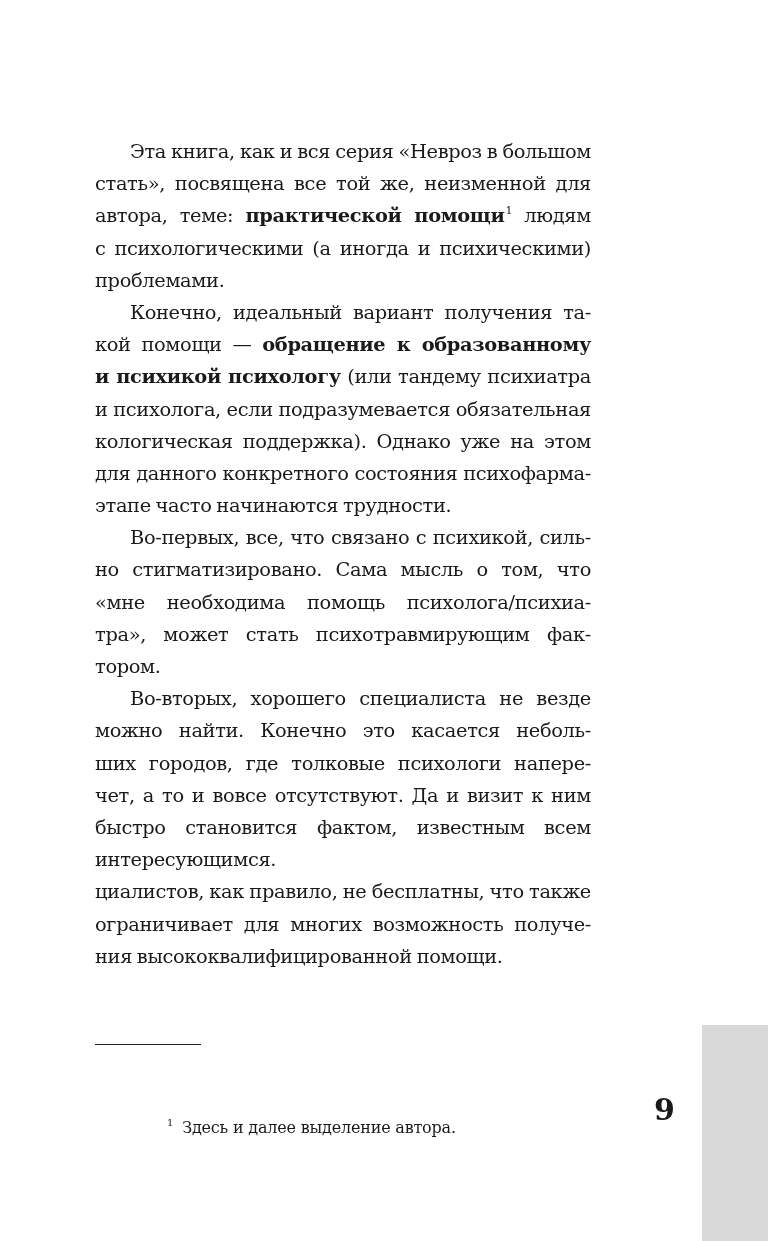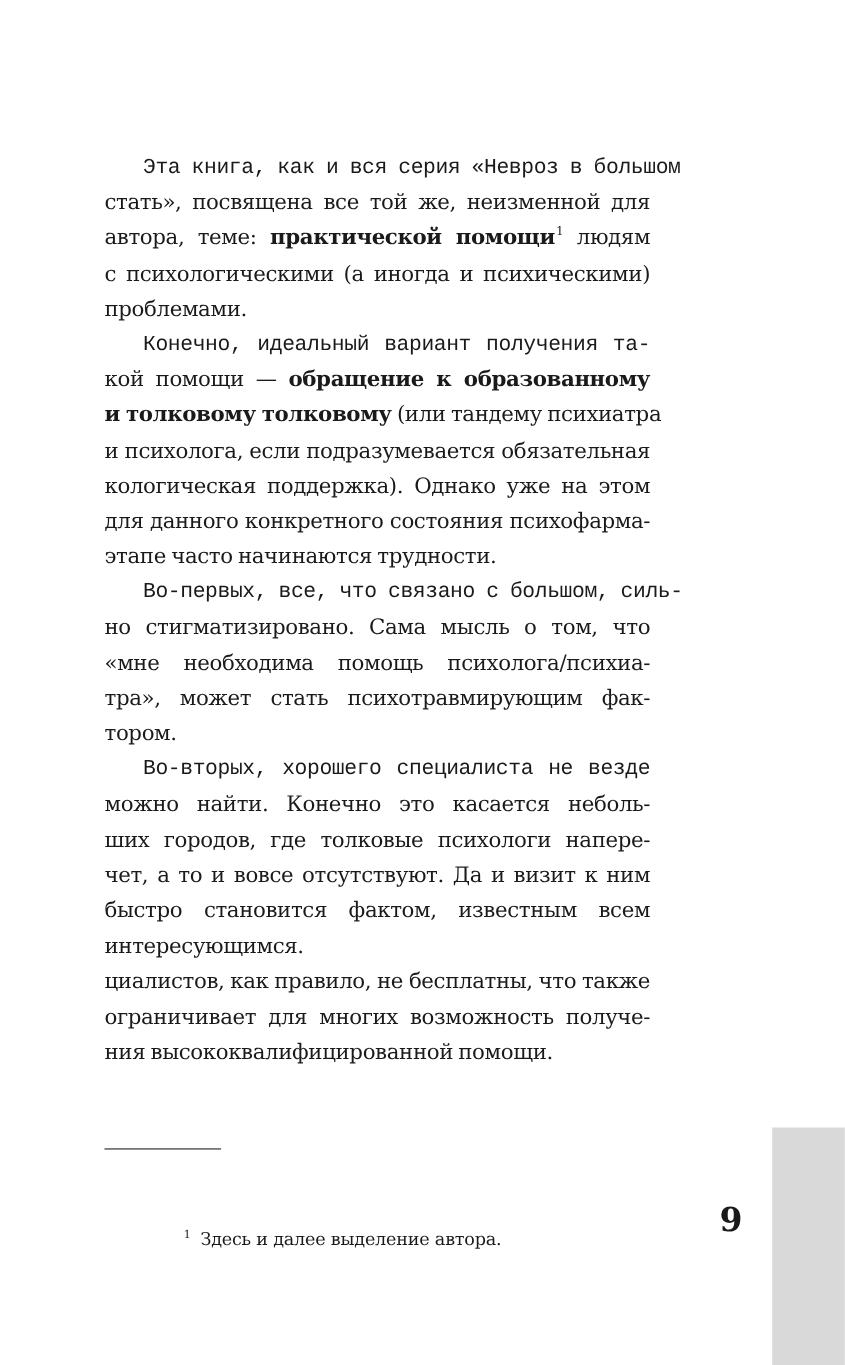--- a/index.html
+++ b/index.html
@@ -12,21 +12,21 @@
       position: absolute; left: 95px; top: 136px; width: 496px;
     }
     .line {
       height: 32.2px; line-height: 32.2px;
       font-size: 19.4px;
       white-space: nowrap;
       text-align: justify; text-align-last: justify;
       letter-spacing: -0.35px;
       word-spacing: -1px;
     }
-    .line.indent { padding-left: 35px; font-family: Liberation Mono, monospace; }
+    .line.indent { padding-left: 35px; }
     .line.last { text-align-last: left; }
     .line b { font-weight: bold; }
     sup.fn { font-size: 11px; vertical-align: 8px; line-height: 0; margin-left: 1px; }
     .rule {
       position: absolute; left: 95px; top: 1044px; width: 106px; height: 0;
       border-top: 1px solid #222;
     }
     .footnote {
       position: absolute; left: 128px; top: 1110px;
       font-size: 16px; line-height: 26px; letter-spacing: -0.2px; margin-left: 39px;
@@ -52,29 +52,29 @@
       <div class="line indent"><span>Эта книга, как и вся серия «Невроз в большом</span></div>
       <div class="line"><span>стать», посвящена все той же, неизменной для</span></div>
       <div class="line"><span>автора, теме: </span><b>практической помощи</b><sup class="fn">1</sup><span> людям</span></div>
       <div class="line"><span>с психологическими (а иногда и психическими)</span></div>
       <div class="line last"><span>проблемами.</span></div>
     </div>
 
     <div>
       <div class="line indent"><span>Конечно, идеальный вариант получения та-</span></div>
       <div class="line"><span>кой помощи — </span><b>обращение к образованному</b></div>
-      <div class="line"><b>и толковому толковому</b><span> (или тандему психиатра</span></div>
+      <div class="line"><b>и психикой психологу</b><span> (или тандему психиатра</span></div>
       <div class="line"><span>и психолога, если подразумевается обязательная</span></div>
       <div class="line"><span>кологическая поддержка). Однако уже на этом</span></div>
       <div class="line"><span>для данного конкретного состояния психофарма-</span></div>
       <div class="line last"><span>этапе часто начинаются трудности.</span></div>
     </div>
 
     <div>
-      <div class="line indent"><span>Во-первых, все, что связано с большом, силь-</span></div>
+      <div class="line indent"><span>Во-первых, все, что связано с психикой, силь-</span></div>
       <div class="line"><span>но стигматизировано. Сама мысль о том, что</span></div>
       <div class="line"><span>«мне необходима помощь психолога/психиа-</span></div>
       <div class="line"><span>тра», может стать психотравмирующим фак-</span></div>
       <div class="line last"><span>тором.</span></div>
     </div>
 
     <div>
       <div class="line indent"><span>Во-вторых, хорошего специалиста не везде</span></div>
       <div class="line"><span>можно найти. Конечно это касается неболь-</span></div>
       <div class="line"><span>ших городов, где толковые психологи напере-</span></div>

